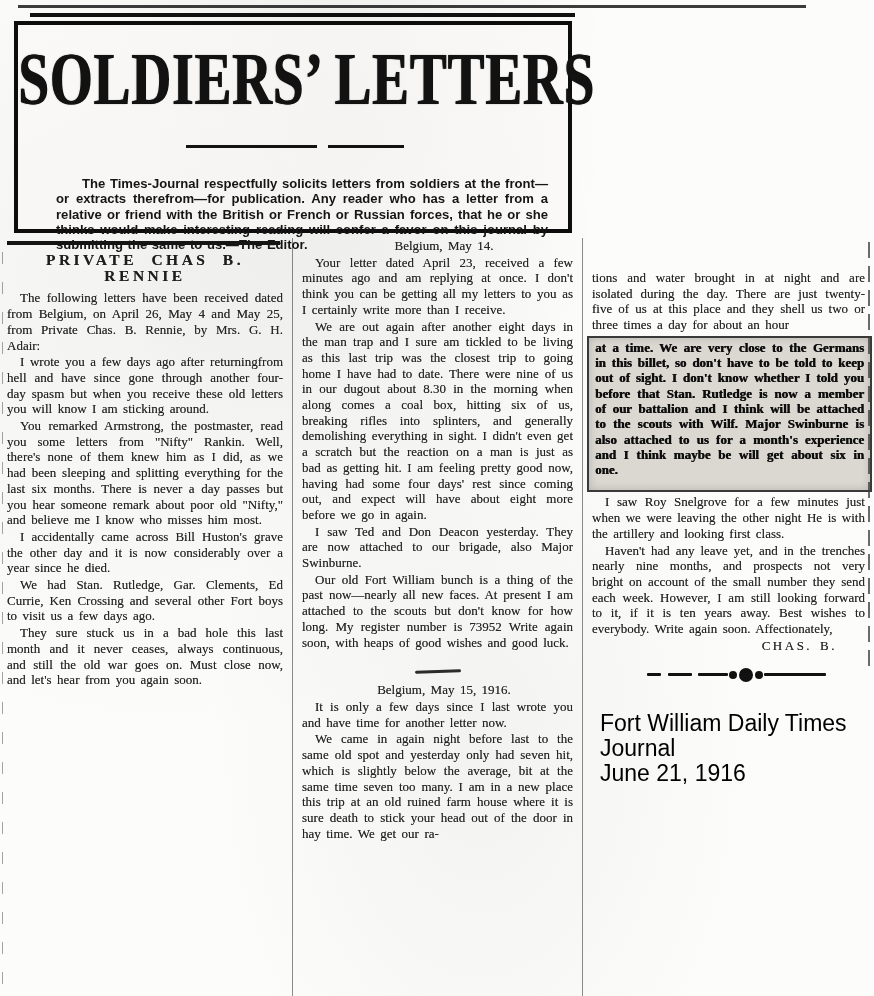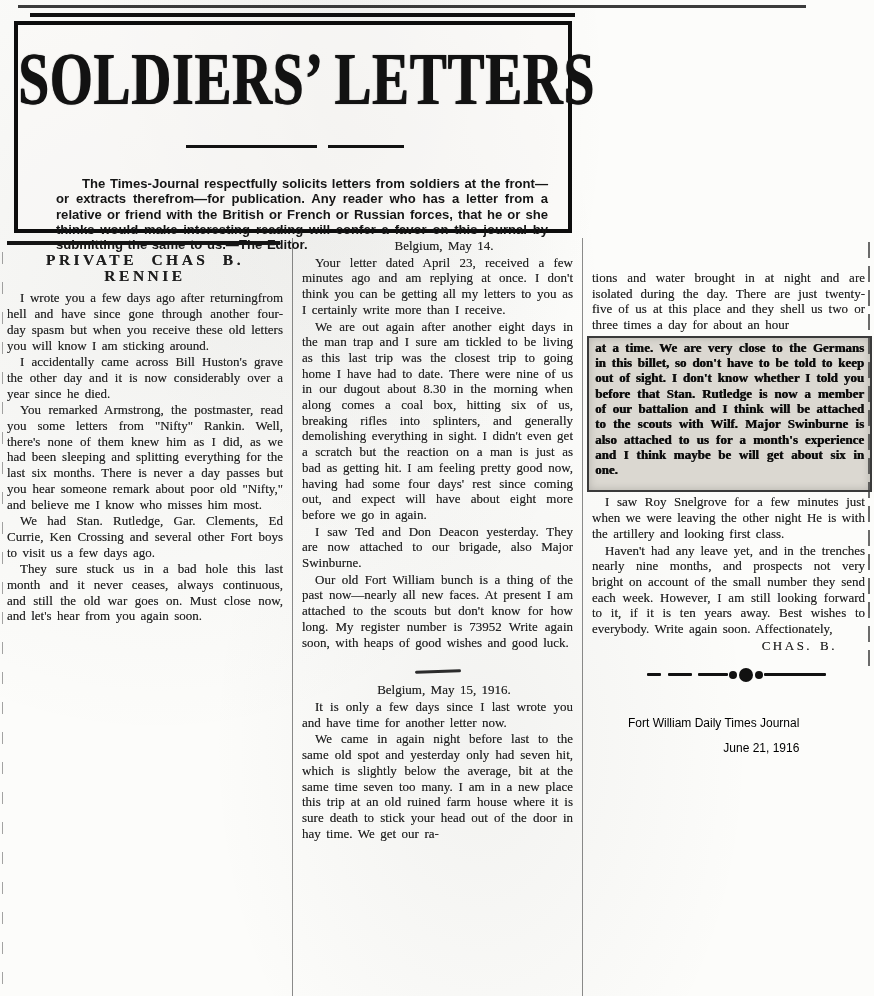--- a/index.html
+++ b/index.html
@@ -97,24 +97,24 @@
     opacity:.75;
   }
   .vrule-left {
     position:absolute; left:2px; top:252px; width:1px; height:740px;
     background:repeating-linear-gradient(180deg,#5a5a5a 0 12px, transparent 12px 30px);
     opacity:.55;
   }
 
   
   .caption {
-    position:absolute; left:628px; top:711px;
+    position:absolute; left:600px; top:711px;
     font-family:"Liberation Sans", sans-serif;
-    font-size:12px; line-height:25px; color:#000;
-    text-align:right; text-shadow:none;
+    font-size:23px; line-height:25px; color:#000;
+    text-align:left; text-shadow:none;
   }
 </style>
 </head>
 <body>
 
 <div class="scan">
 
   <div class="toprule"></div>
   <div class="toprule2"></div>
 
@@ -122,23 +122,24 @@
     <div class="mast-title">SOLDIERS’ LETTERS</div>
     <div class="title-divider"></div>
     <div class="editor-note">The Times-Journal respectfully solicits letters from soldiers at the front—or extracts therefrom—for publication.  Any reader who has a letter from a relative or friend with the British or French or Russian forces, that he or she thinks would make interesting reading will confer a favor on this journal by submitting the same to us.—The Editor.</div>
   </div>
 
   <div class="cols">
 
     <div class="col col1">
       <div class="col-rule-top"></div>
       <div class="article-heading">PRIVATE CHAS B. RENNIE</div>
+      <p class="para">The following letters have been received dated from Belgium, on April 26, May 4 and May 25, from Private Chas. B. Rennie, by Mrs. G. H. Adair:</p>
       <p class="para">I wrote you a few days ago after returningfrom hell and have since gone through another four-day spasm but when you receive these old letters you will know I am sticking around.</p>
+      <p class="para">You remarked Armstrong, the postmaster, read you some letters from "Nifty" Rankin. Well, there's none of them knew him as I did, as we had been sleeping and splitting everything for the last six months. There is never a day passes but you hear someone remark about poor old "Nifty," and believe me I know who misses him most.</p>
       <p class="para">I accidentally came across Bill Huston's grave the other day and it is now considerably over a year since he died.</p>
-      <p class="para">You remarked Armstrong, the postmaster, read you some letters from "Nifty" Rankin. Well, there's none of them knew him as I did, as we had been sleeping and splitting everything for the last six months. There is never a day passes but you hear someone remark about poor old "Nifty," and believe me I know who misses him most.</p>
       <p class="para">We had Stan. Rutledge, Gar. Clements, Ed Currie, Ken Crossing and several other Fort boys to visit us a few days ago.</p>
       <p class="para">They sure stuck us in a bad hole this last month and it never ceases, always continuous, and still the old war goes on. Must close now, and let's hear from you again soon.</p>
     </div>
 
     <div class="col col2">
       <p class="para dateline">Belgium, May 14.</p>
       <p class="para">Your letter dated April 23, received a few minutes ago and am replying at once.  I don't think you can be getting all my letters to you as I certainly write more than I receive.</p>
       <p class="para">We are out again after another eight days in the man trap and I sure am tickled to be living as this last trip was the closest trip to going home I have had to date. There were nine of us in our dugout about 8.30 in the morning when along comes a coal box, hitting six of us, breaking rifles into splinters, and generally demolishing everything in sight. I didn't even get a scratch but the reaction on a man is just as bad as getting hit. I am feeling pretty good now, having had some four days' rest since coming out, and expect will have about eight more before we go in again.</p>
       <p class="para">I saw Ted and Don Deacon yesterday. They are now attached to our brigade, also Major Swinburne.</p>
       <p class="para">Our old Fort William bunch is a thing of the past now—nearly all new faces. At present I am attached to the scouts but don't know for how long. My register number is 73952 Write again soon, with heaps of good wishes and good luck.</p>

